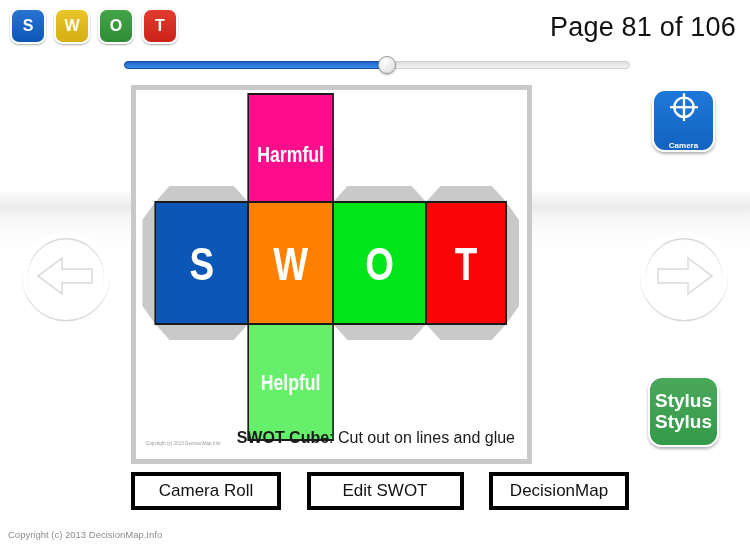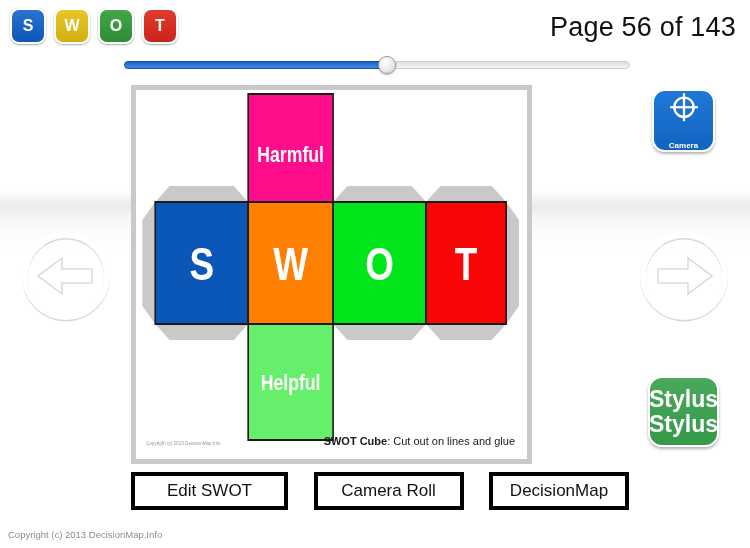--- a/index.html
+++ b/index.html
@@ -146,21 +146,21 @@
     box-shadow: 0 2px 3px rgba(0,0,0,0.3);
     box-sizing: border-box;
     display: flex;
     flex-direction: column;
     align-items: center;
     justify-content: center;
     line-height: 1.08;
   }
   .stylus-btn span {
     color: #ffffff;
-    font-size: 23px;
+    font-size: 19px;
     font-weight: bold;
   }
 
   
   .page-card {
     position: absolute;
     left: 131px;
     top: 85px;
     width: 401px;
     height: 379px;
@@ -175,21 +175,21 @@
     top: 0;
     width: 100%;
     height: 100%;
   }
   .net svg { display: block; width: 100%; height: 100%; }
 
   .cap {
     position: absolute;
     right: 12px;
     bottom: 12px;
-    font-size: 11px;
+    font-size: 16px;
     color: #1a1a1a;
     white-space: nowrap;
   }
   .cap b { font-weight: bold; }
   .inner-copy {
     position: absolute;
     left: 10px;
     bottom: 13px;
     font-size: 4.6px;
     color: #9a9a9a;
@@ -242,21 +242,21 @@
     <span>W</span>
   </div>
   <div class="badge b-o">
     <span>O</span>
   </div>
   <div class="badge b-t">
     <span>T</span>
   </div>
 </div>
 
-<div class="page-label">Page 56 of 143</div>
+<div class="page-label">Page 81 of 106</div>
 
 <div class="slider-wrap">
   <div class="slider-track"></div>
   <div class="slider-fill" id="sliderFill" style="width: 52%;"></div>
   <div class="slider-thumb" id="sliderThumb" style="left: 52%;"></div>
 </div>
 
 <div class="nav-arrow left">
   <svg viewBox="0 0 96 96" width="96" height="96">
     <circle cx="48" cy="49.5" r="41" fill="none" stroke="#d9d9d9" stroke-width="6"></circle>
@@ -331,18 +331,18 @@
   </div>
 
   <div class="inner-copy">Copyright (c) 2013 DecisionMap.Info</div>
 
   <div class="cap">
     <b>SWOT Cube</b><span>: Cut out on lines and glue</span>
   </div>
 </div>
 
 <div class="btn-row">
+  <div class="flat-btn b2">Camera Roll</div>
   <div class="flat-btn b1">Edit SWOT</div>
-  <div class="flat-btn b2">Camera Roll</div>
   <div class="flat-btn b3">DecisionMap</div>
 </div>
 
 <div class="footer-copy">Copyright (c) 2013 DecisionMap.Info</div>
 
 </body></html>

